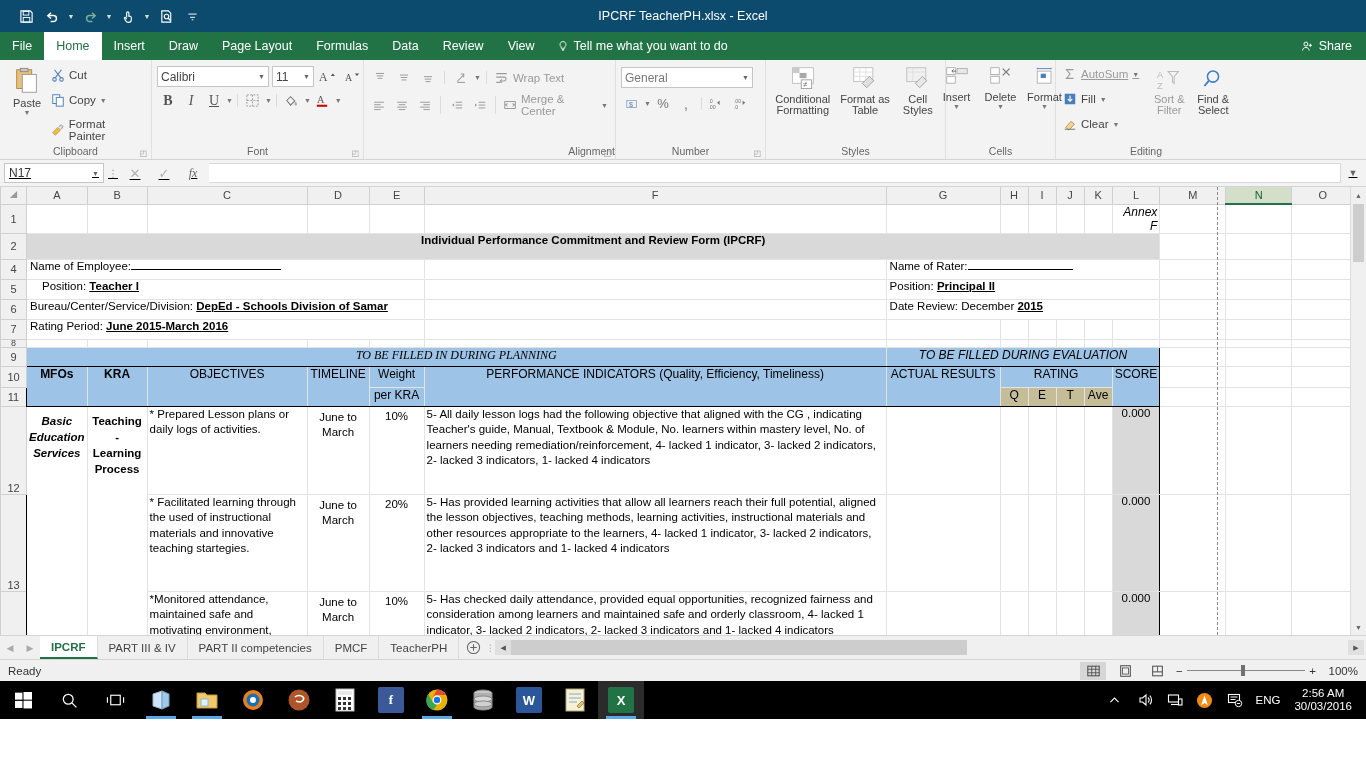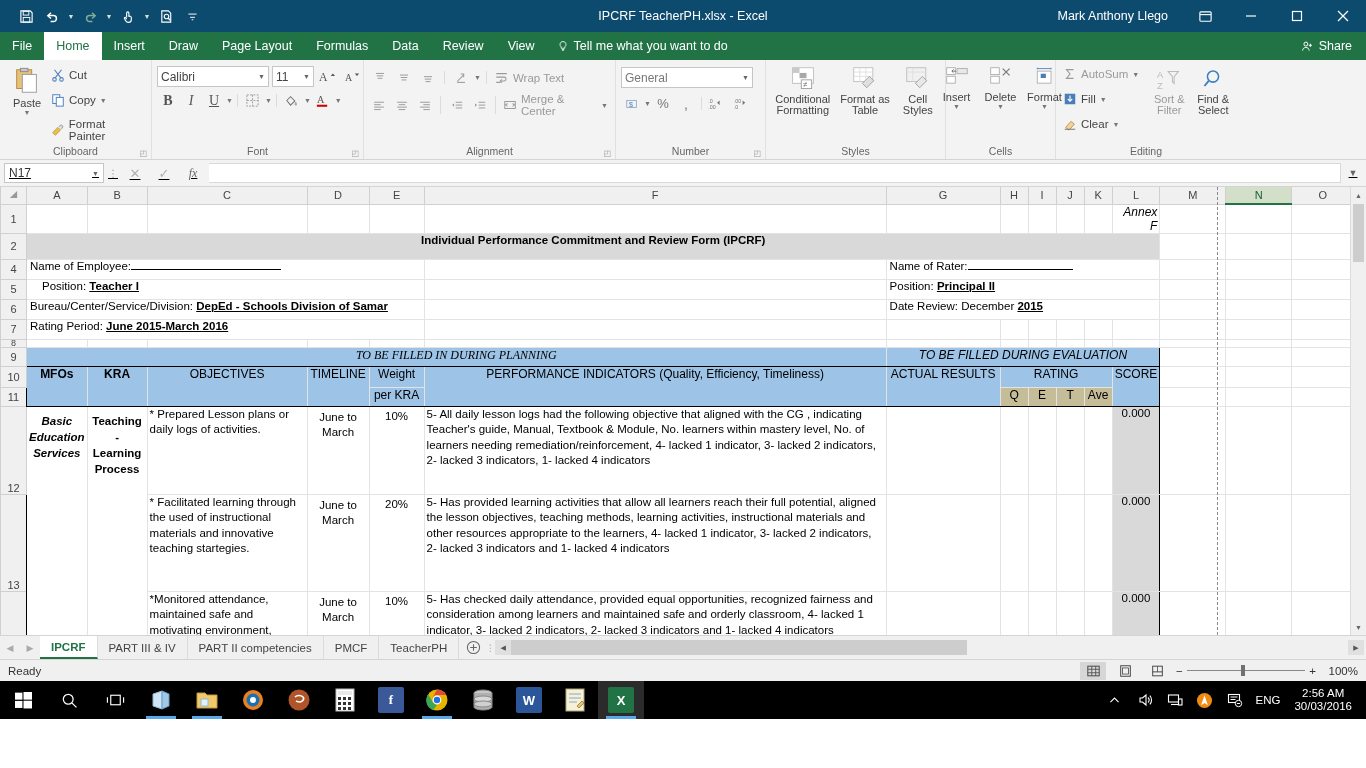--- a/index.html
+++ b/index.html
@@ -217,44 +217,20 @@
           <path d="M9.8 9.9 12 12" stroke="#fff" stroke-width="1.4"></path>
         </svg>
     </div>
     <div class="qat-btn">
       <svg width="13" height="13" viewBox="0 0 16 16">
           <path d="M3 5h10M5 9h6M7 12h2" stroke="#fff" stroke-width="1.2"></path>
         </svg>
     </div>
   </div>
   <div class="title-text">IPCRF TeacherPH.xlsx - Excel</div>
-  <div class="tr-area">
-    <div class="username">Mark Anthony Llego</div>
-    <div class="winbtn">
-      <svg width="15" height="15" viewBox="0 0 16 16">
-          <rect x="2" y="3" width="12" height="10" rx="1" fill="none" stroke="#fff" stroke-width="1.2"></rect>
-          <path d="M2 6h12" stroke="#fff" stroke-width="1.2"></path>
-        </svg>
-    </div>
-    <div class="winbtn">
-      <svg width="12" height="12" viewBox="0 0 12 12">
-          <path d="M1 6h10" stroke="#fff" stroke-width="1.2"></path>
-        </svg>
-    </div>
-    <div class="winbtn">
-      <svg width="12" height="12" viewBox="0 0 12 12">
-          <rect x="1.5" y="1.5" width="9" height="9" fill="none" stroke="#fff" stroke-width="1.2"></rect>
-        </svg>
-    </div>
-    <div class="winbtn close">
-      <svg width="12" height="12" viewBox="0 0 12 12">
-          <path d="M1 1l10 10M11 1L1 11" stroke="#fff" stroke-width="1.3"></path>
-        </svg>
-    </div>
-  </div>
 </div>
 
 <div class="ribbon-tabs">
   <div class="rtab file">File</div>
   <div class="rtab active">Home</div>
   <div class="rtab">Insert</div>
   <div class="rtab">Draw</div>
   <div class="rtab">Page Layout</div>
   <div class="rtab">Formulas</div>
   <div class="rtab">Data</div>
@@ -375,21 +351,21 @@
         </div>
         <div class="caret-dn">▼</div>
       </div>
     </div>
     <div class="rgroup-label">
       <span>Font</span>
       <span class="dlg">◰</span>
     </div>
   </div>
 
-  <div class="rgroup" style="width:252px;">
+  <div class="rgroup" style="width:252px;align-items:flex-end;">
     <div class="rgroup-body" style="flex-direction:column; gap:4px; padding-top:7px;">
       <div style="display:flex; align-items:center; gap:2px;">
         <div class="icon-btn">
             <svg width="14" height="13" viewBox="0 0 16 16">
               <path d="M3 3h10M4 6h8M5 9h6" stroke="#9a9a9a" stroke-width="1.2"></path>
             </svg>
           </div>
         <div class="icon-btn">
             <svg width="14" height="13" viewBox="0 0 16 16">
               <path d="M3 5h10M4 8h8M5 11h6" stroke="#9a9a9a" stroke-width="1.2"></path>
@@ -572,21 +548,21 @@
       </div>
     </div>
     <div class="rgroup-label">
       <span>Cells</span>
     </div>
   </div>
 
   <div class="rgroup" style="width:180px; border-right:none;">
     <div class="rgroup-body" style="padding-top:6px;">
       <div class="col">
-        <div class="small-row" style="color:#9a9a9a;">
+        <div class="small-row" style="color:#9a9a9a;text-decoration:underline;">
           <svg width="14" height="14" viewBox="0 0 16 16">
               <path d="M12 3H4l4 5-4 5h8" fill="none" stroke="#9a9a9a" stroke-width="1.3"></path>
             </svg>
           <span>AutoSum</span>
           <span class="caret-dn">▼</span>
         </div>
         <div class="small-row">
           <svg width="14" height="14" viewBox="0 0 16 16">
               <rect x="2" y="2" width="12" height="12" fill="#4a7ebb"></rect>
               <path d="M8 4v6M5.5 8 8 10.6 10.5 8" fill="none" stroke="#fff" stroke-width="1.3"></path>

